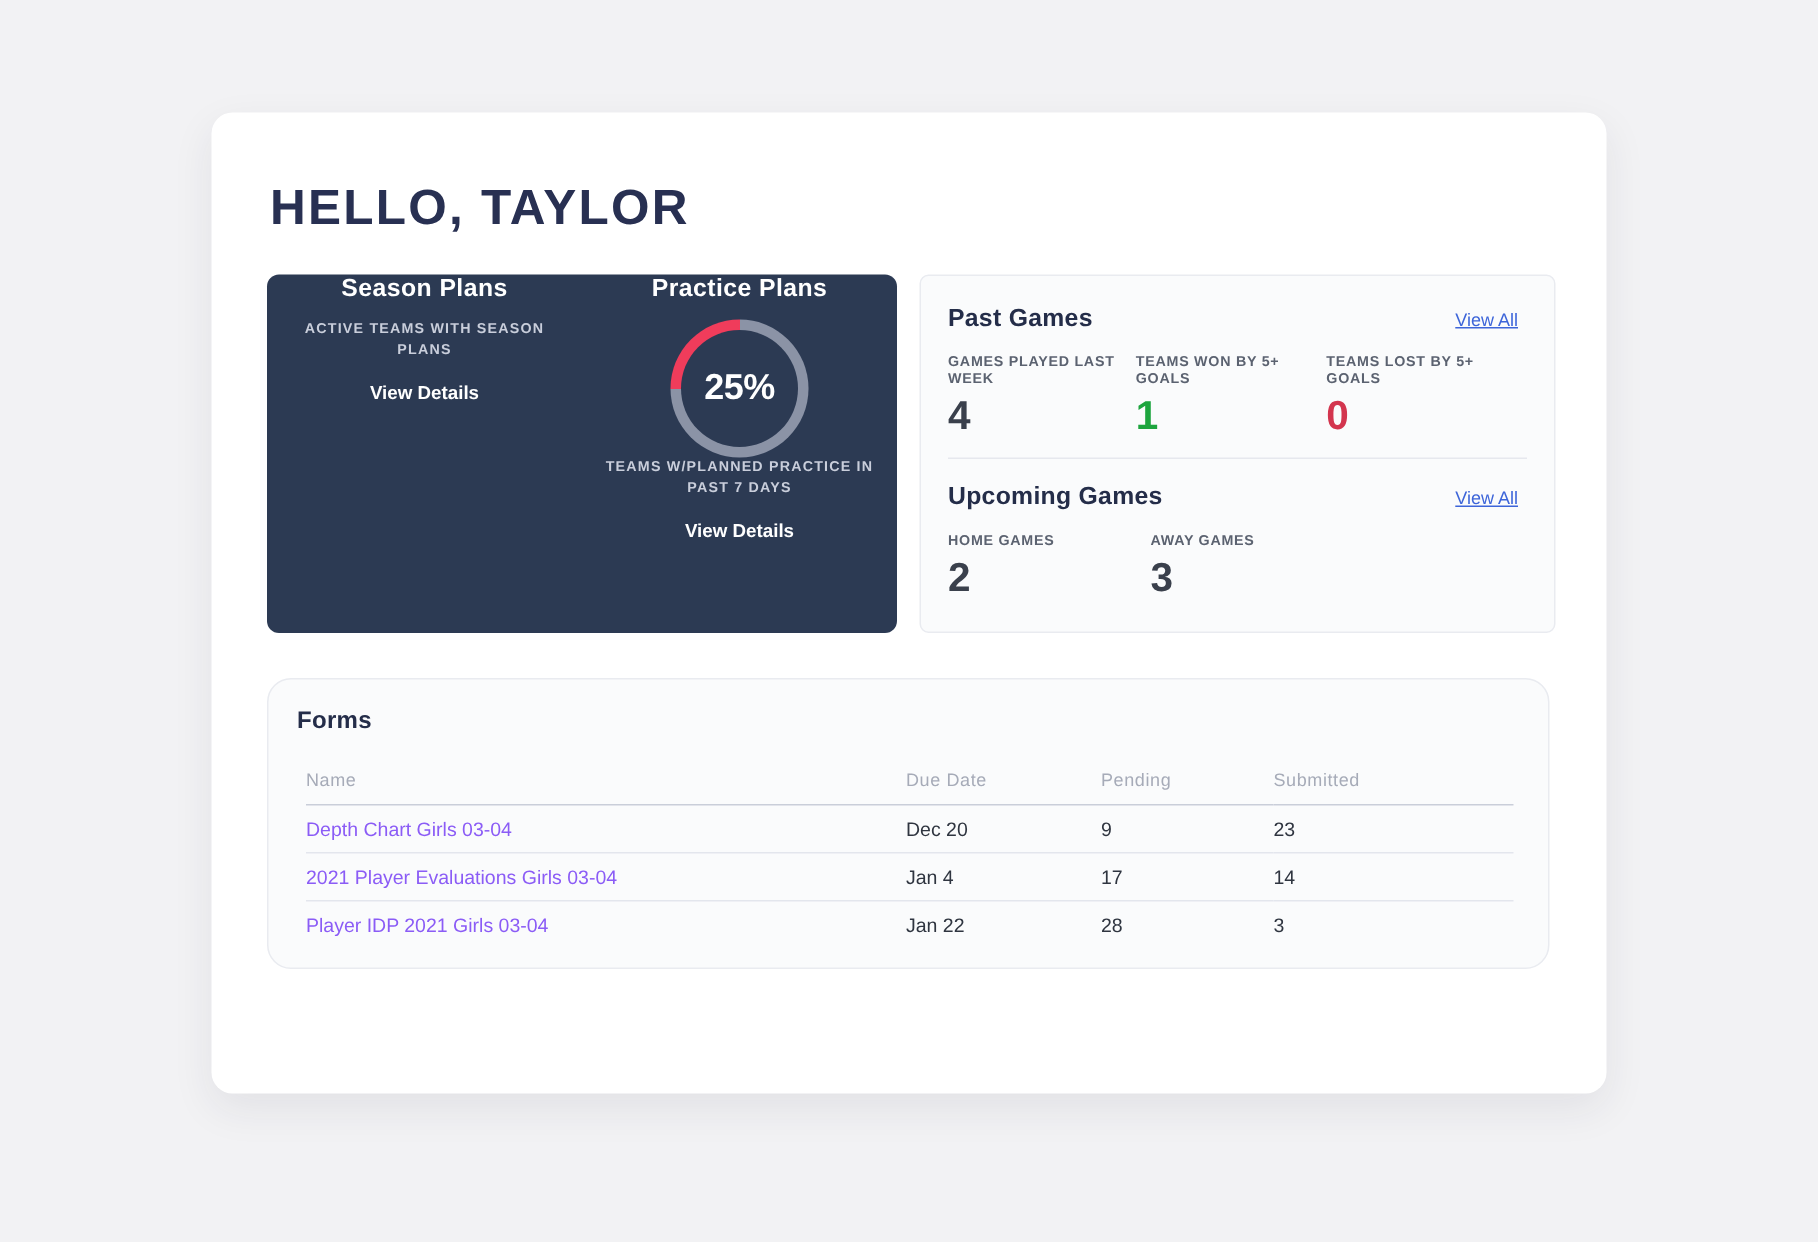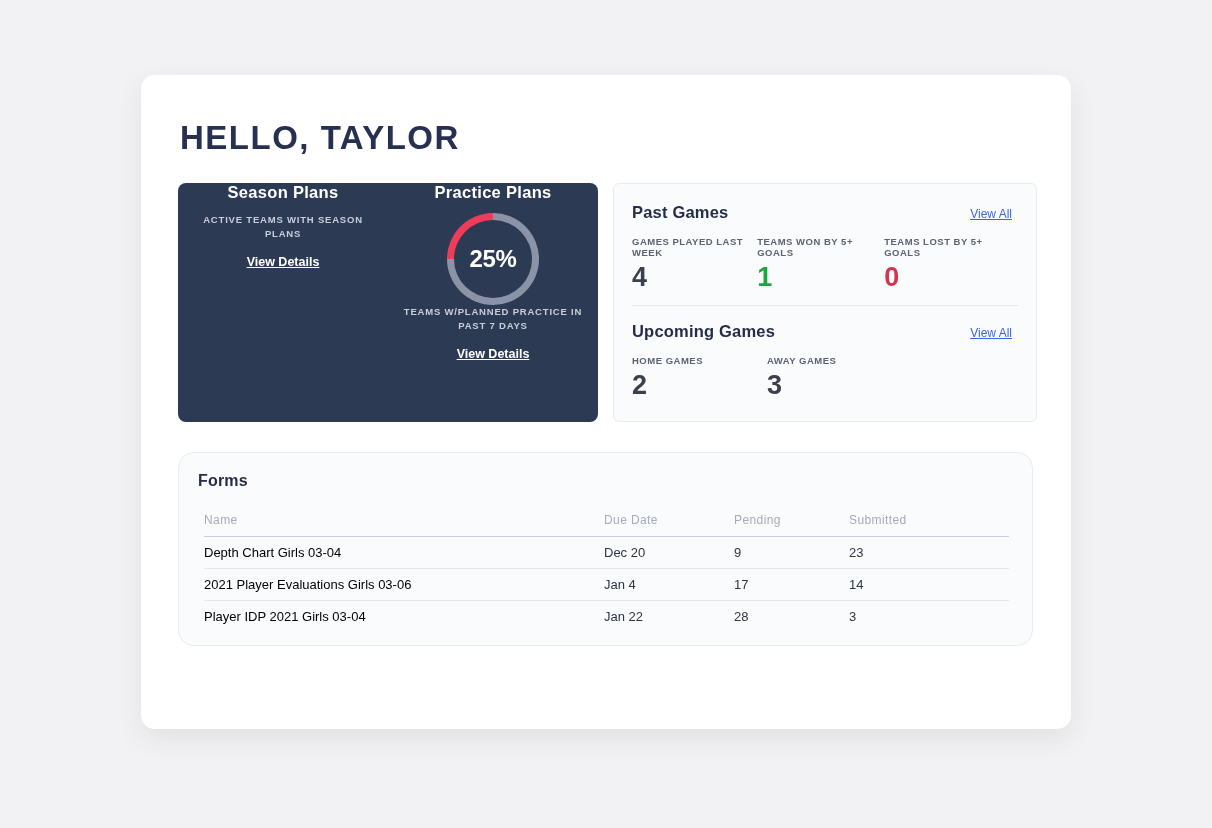--- a/index.html
+++ b/index.html
@@ -54,21 +54,21 @@
     color: #ffffff; font-size: 24px; font-weight: 700; letter-spacing: -0.3px;
   }
   .plan-desc {
     max-width: 190px; min-height: 28px;
     color: #c9cedb; font-size: 9.5px; font-weight: 600;
     letter-spacing: 0.8px; line-height: 1.5;
   }
   .plan-link {
     margin-top: 13px;
     color: #ffffff; font-size: 12.5px; font-weight: 600;
-    text-decoration: underline; cursor: pointer;
+    cursor: pointer;
   }
   
   .games-card {
     width: 424px; height: 239px;
     background: #fafbfc;
     border: 1px solid #e9ebf0;
     border-radius: 6px;
   }
   .games-section { padding: 19px 24px 0 18px; height: 121px; }
   .games-section.lower { height: auto; padding-top: 16px; }
@@ -124,21 +124,21 @@
     font-size: 13px; color: #2f3540;
     border-bottom: 1px solid #e3e6ed;
     padding: 0;
   }
   .forms-table tr:last-child td { border-bottom: none; }
   .col-name { width: 400px; }
   .col-due { width: 130px; }
   .col-pending { width: 115px; }
   .col-submitted { width: 160px; }
   .form-link {
-    color: #000000; font-size: 13px; cursor: pointer; text-decoration: none; margin-top: 45px;
+    color: #8b5cf6; font-size: 13px; cursor: pointer; text-decoration: none; margin-top: 45px;
   }
 </style>
 </head>
 <body>
 
 <div class="panel">
 
   <h1 class="greeting">HELLO, TAYLOR</h1>
 
   <div class="cards-row">
@@ -227,21 +227,21 @@
         </tr>
       </thead>
       <tbody>
         <tr>
           <td><a class="form-link">Depth Chart Girls 03-04</a></td>
           <td>Dec 20</td>
           <td>9</td>
           <td>23</td>
         </tr>
         <tr>
-          <td><a class="form-link">2021 Player Evaluations Girls 03-06</a></td>
+          <td><a class="form-link">2021 Player Evaluations Girls 03-04</a></td>
           <td>Jan 4</td>
           <td>17</td>
           <td>14</td>
         </tr>
         <tr>
           <td><a class="form-link">Player IDP 2021 Girls 03-04</a></td>
           <td>Jan 22</td>
           <td>28</td>
           <td>3</td>
         </tr>

